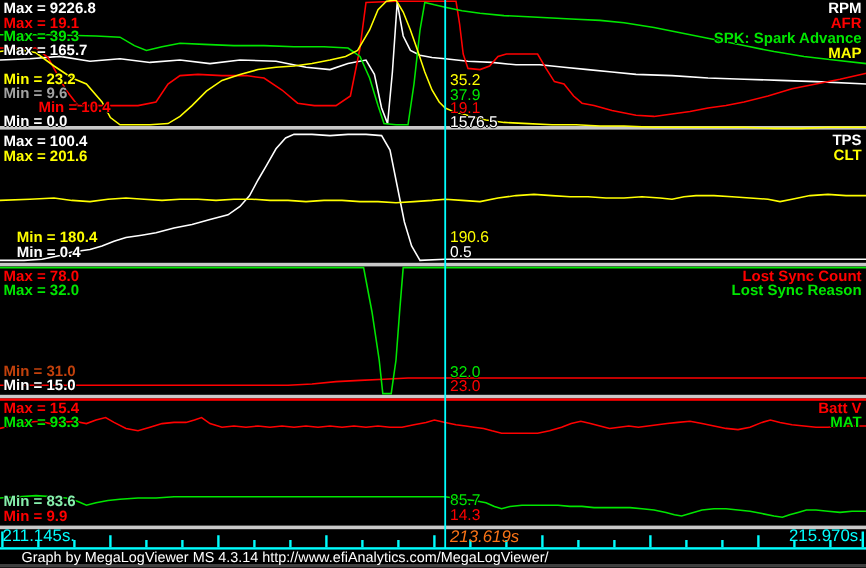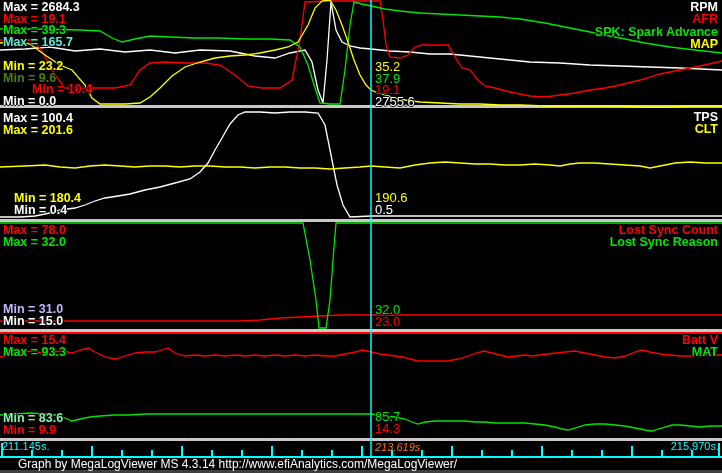--- a/index.html
+++ b/index.html
@@ -14,21 +14,21 @@
   .stack .lbl{
     font-size:12.5px;font-weight:bold;line-height:11.5px;white-space:pre;
     text-shadow:-1px 0 0 #000,1px 0 0 #000,0 -1px 0 #000,0 1px 0 #000;
   }
   .stack.right{text-align:right;}
   .stack.right .lbl{line-height:12.4px;}
   .stack.cursorvals .lbl{font-weight:normal;font-size:13px;line-height:11.5px;}
   .stack.two .lbl{line-height:12px;}
   #traces-svg{position:absolute;left:0;top:0;z-index:20;pointer-events:none;}
   .timelabel{
-    position:absolute;z-index:30;font-size:11px;line-height:13px;white-space:pre;
+    position:absolute;z-index:30;font-size:14px;line-height:13px;white-space:pre;
   }
   .statusbar{
     position:absolute;left:0;top:458px;width:602px;height:12px;z-index:30;
     color:#ffffff;font-size:12px;line-height:12px;white-space:pre;padding-left:18px;box-sizing:border-box;
   }
   .bottomstrip{position:absolute;left:0;top:470px;width:722px;height:3px;background:#3f3f3f;}
 </style>
 </head>
 <body>
 
@@ -79,42 +79,42 @@
       <line x1="572" x2="572" y1="456" y2="450" stroke="#00ffff" stroke-width="2"></line>
       <line x1="602" x2="602" y1="456" y2="450" stroke="#00ffff" stroke-width="2"></line>
       <line x1="632" x2="632" y1="456" y2="446" stroke="#00ffff" stroke-width="2"></line>
       <line x1="662" x2="662" y1="456" y2="450" stroke="#00ffff" stroke-width="2"></line>
       <line x1="692" x2="692" y1="456" y2="450" stroke="#00ffff" stroke-width="2"></line>
       <line x1="719" x2="719" y1="456" y2="443" stroke="#00ffff" stroke-width="2"></line>
       <line x1="371" x2="371" y1="0" y2="457" stroke="#00ffff" stroke-width="1.5"></line>
     </svg>
 
   <div class="stack" style="left:3px;top:2px">
-      <div class="lbl" style="color: rgb(255, 255, 255);">Max = 2684.3</div>
+      <div class="lbl" style="color: rgb(255, 255, 255);">Max = 9226.8</div>
       <div class="lbl" style="color: rgb(255, 0, 0);">Max = 19.1</div>
       <div class="lbl" style="color: rgb(0, 230, 0);">Max = 39.3</div>
-      <div class="lbl" style="color: #5eead4;">Max = 165.7</div>
+      <div class="lbl" style="color: #ffffff;">Max = 165.7</div>
     </div>
   <div class="stack" style="left:3px;top:61px">
       <div class="lbl" style="color: rgb(255, 255, 0);">Min = 23.2</div>
-      <div class="lbl" style="color: #4d7c0f;">Min = 9.6</div>
+      <div class="lbl" style="color: #a3a3a3;">Min = 9.6</div>
       <div class="lbl" style="color: rgb(255, 0, 0); padding-left: 29px;">Min = 10.4</div>
       <div class="lbl" style="color: rgb(255, 255, 255);">Min = 0.0</div>
     </div>
   <div class="stack right" style="right:4px;top:1px;left:auto">
       <div class="lbl" style="color: rgb(255, 255, 255);">RPM</div>
       <div class="lbl" style="color: rgb(255, 0, 0);">AFR</div>
       <div class="lbl" style="color: rgb(0, 230, 0);">SPK: Spark Advance</div>
       <div class="lbl" style="color: rgb(255, 255, 0);">MAP</div>
     </div>
   <div class="stack cursorvals" style="left:375px;top:61px">
       <div class="lbl" style="color: rgb(255, 255, 0);">35.2</div>
       <div class="lbl" style="color: rgb(0, 230, 0);">37.9</div>
       <div class="lbl" style="color: rgb(255, 0, 0);">19.1</div>
-      <div class="lbl" style="color: rgb(255, 255, 255);">2755.6</div>
+      <div class="lbl" style="color: rgb(255, 255, 255);">1576.5</div>
     </div>
 
   <div class="stack two" style="left:3px;top:112px">
       <div class="lbl" style="color: rgb(255, 255, 255);">Max = 100.4</div>
       <div class="lbl" style="color: rgb(255, 255, 0);">Max = 201.6</div>
     </div>
   <div class="stack two" style="left:14px;top:192px">
       <div class="lbl" style="color: rgb(255, 255, 0);">Min = 180.4</div>
       <div class="lbl" style="color: rgb(255, 255, 255);">Min = 0.4</div>
     </div>
@@ -125,21 +125,21 @@
   <div class="stack two cursorvals" style="left:375px;top:192px">
       <div class="lbl" style="color: rgb(255, 255, 0);">190.6</div>
       <div class="lbl" style="color: rgb(255, 255, 255);">0.5</div>
     </div>
 
   <div class="stack two" style="left:3px;top:224px">
       <div class="lbl" style="color: rgb(255, 0, 0);">Max = 78.0</div>
       <div class="lbl" style="color: rgb(0, 230, 0);">Max = 32.0</div>
     </div>
   <div class="stack two" style="left:3px;top:303px">
-      <div class="lbl" style="color: #c4b5fd; text-align: right;">Min = 31.0</div>
+      <div class="lbl" style="color: #c2410c; text-align: right;">Min = 31.0</div>
       <div class="lbl" style="color: #ffffff;">Min = 15.0</div>
     </div>
   <div class="stack two right" style="right:4px;top:224px">
       <div class="lbl" style="color: rgb(255, 0, 0);">Lost Sync Count</div>
       <div class="lbl" style="color: rgb(0, 230, 0);">Lost Sync Reason</div>
     </div>
   <div class="stack two cursorvals" style="left:375px;top:304px">
       <div class="lbl" style="color: rgb(0, 230, 0);">32.0</div>
       <div class="lbl" style="color: rgb(255, 0, 0);">23.0</div>
     </div>

